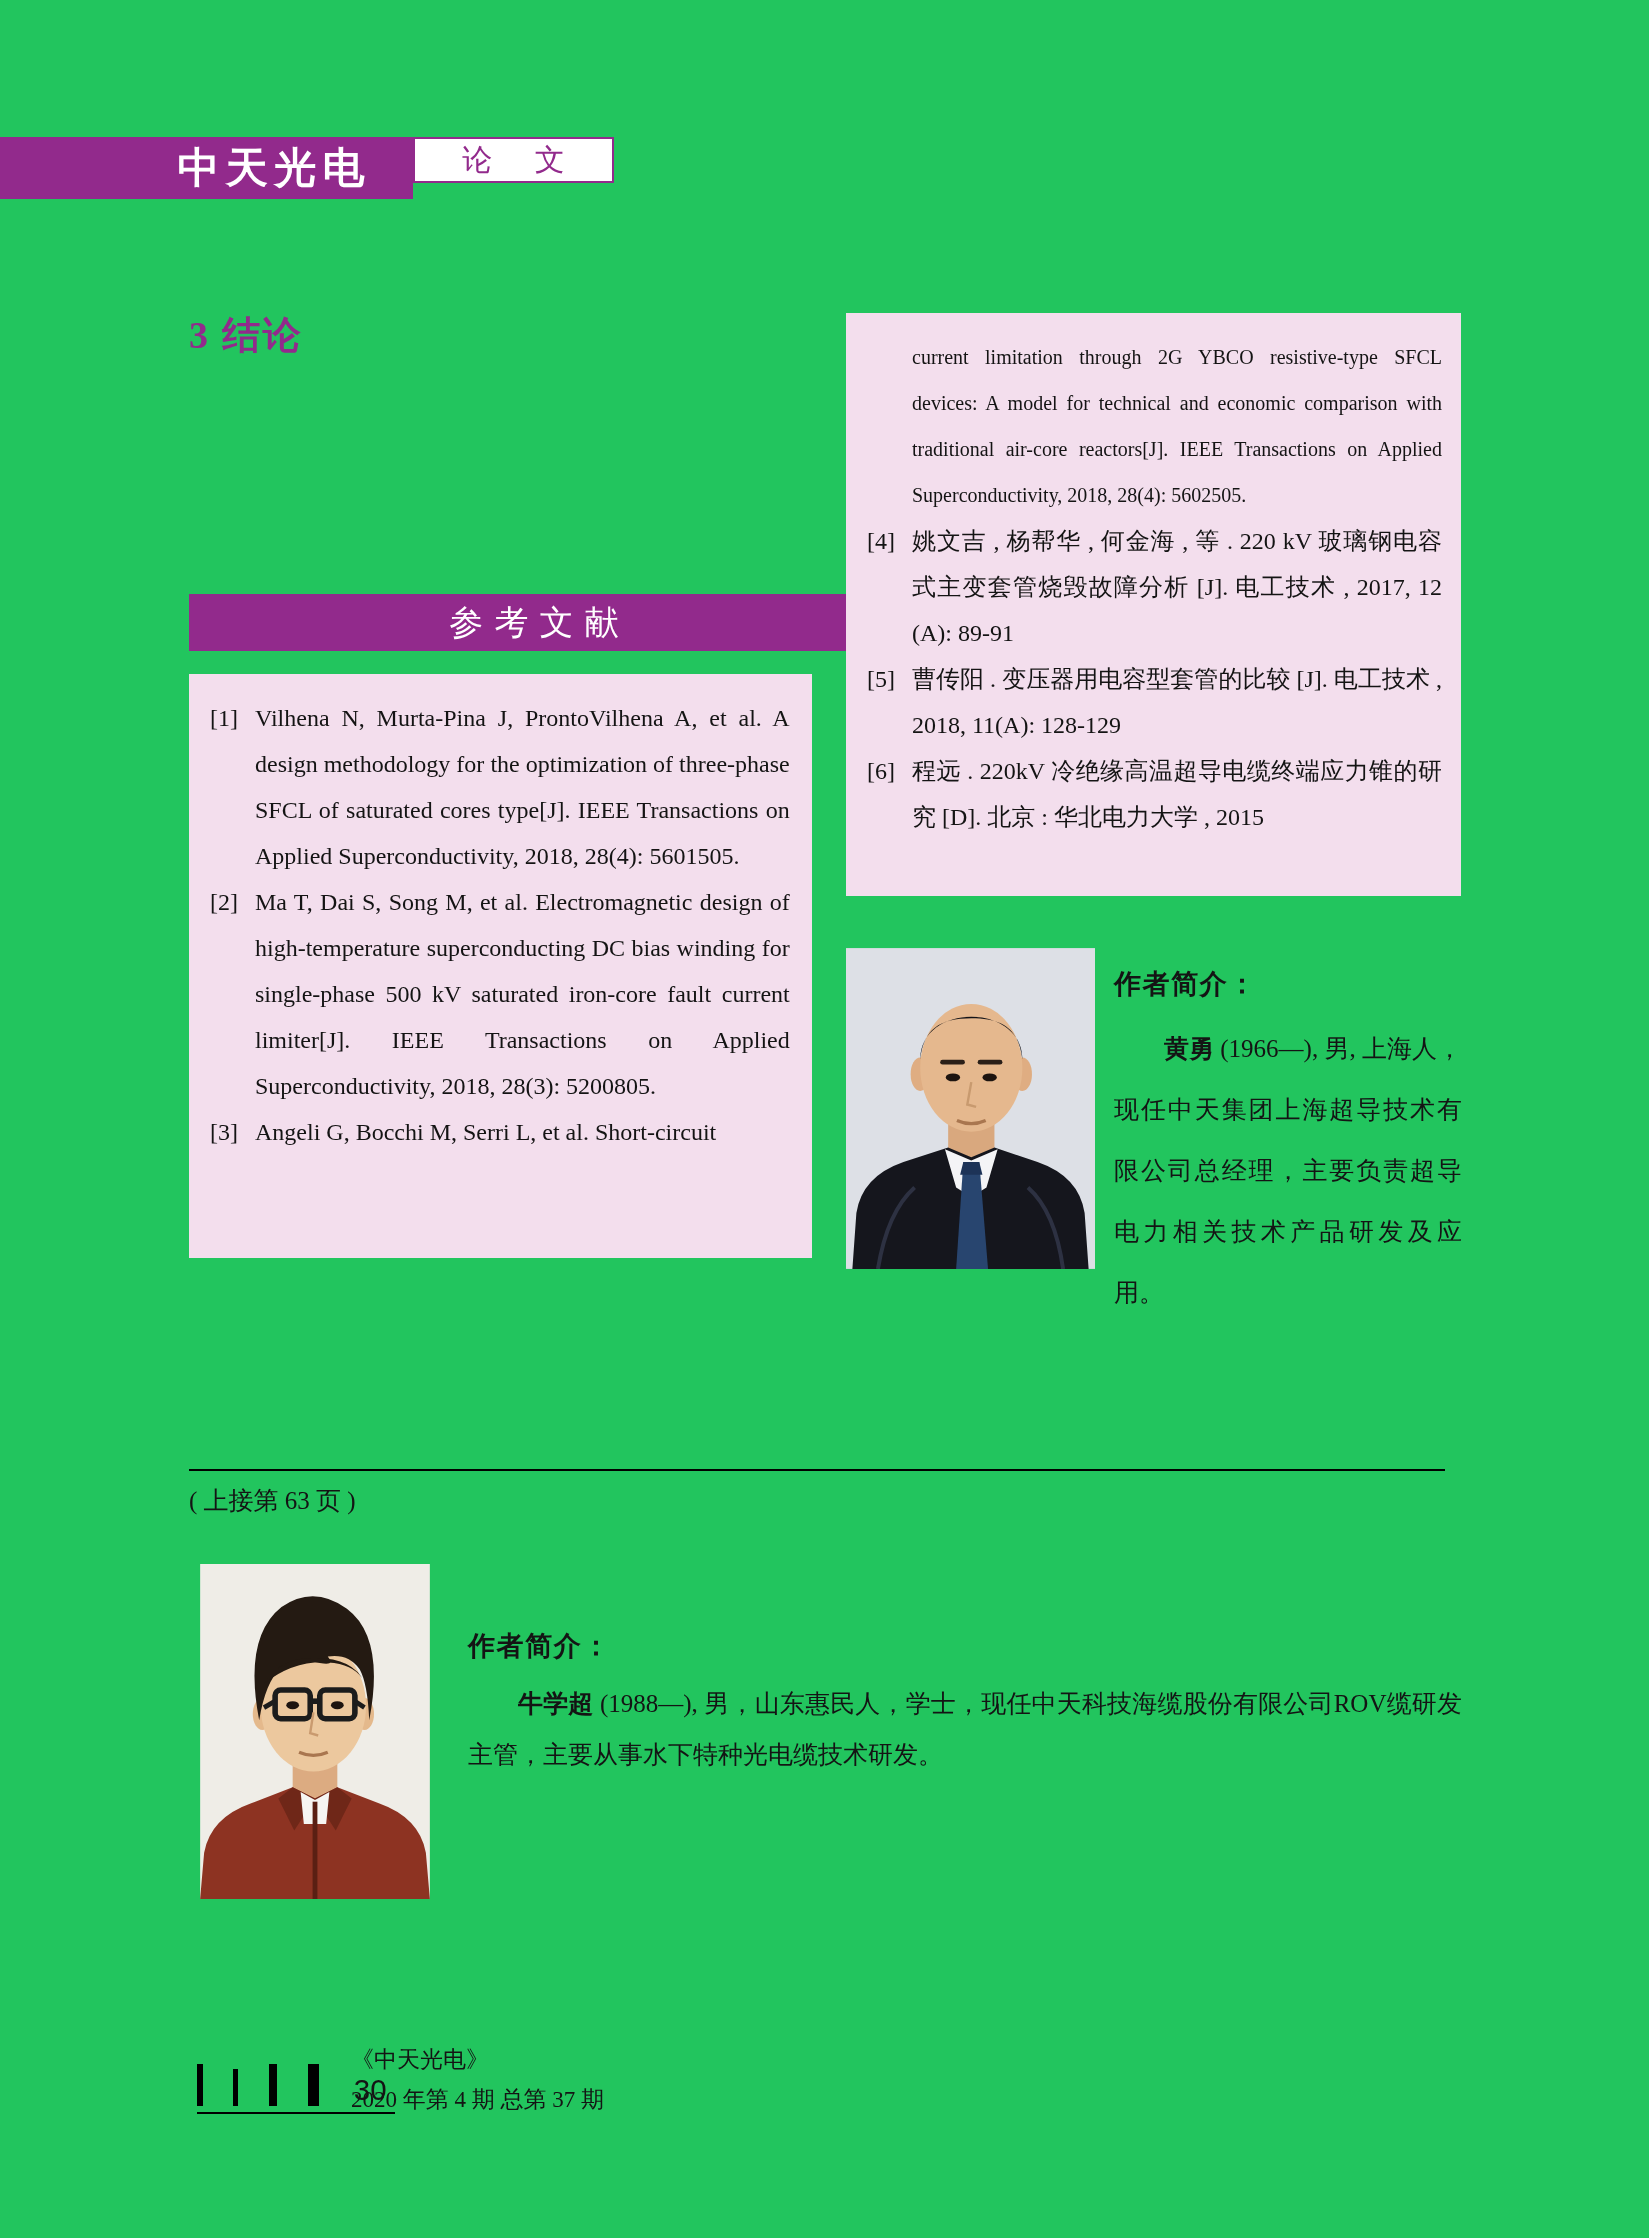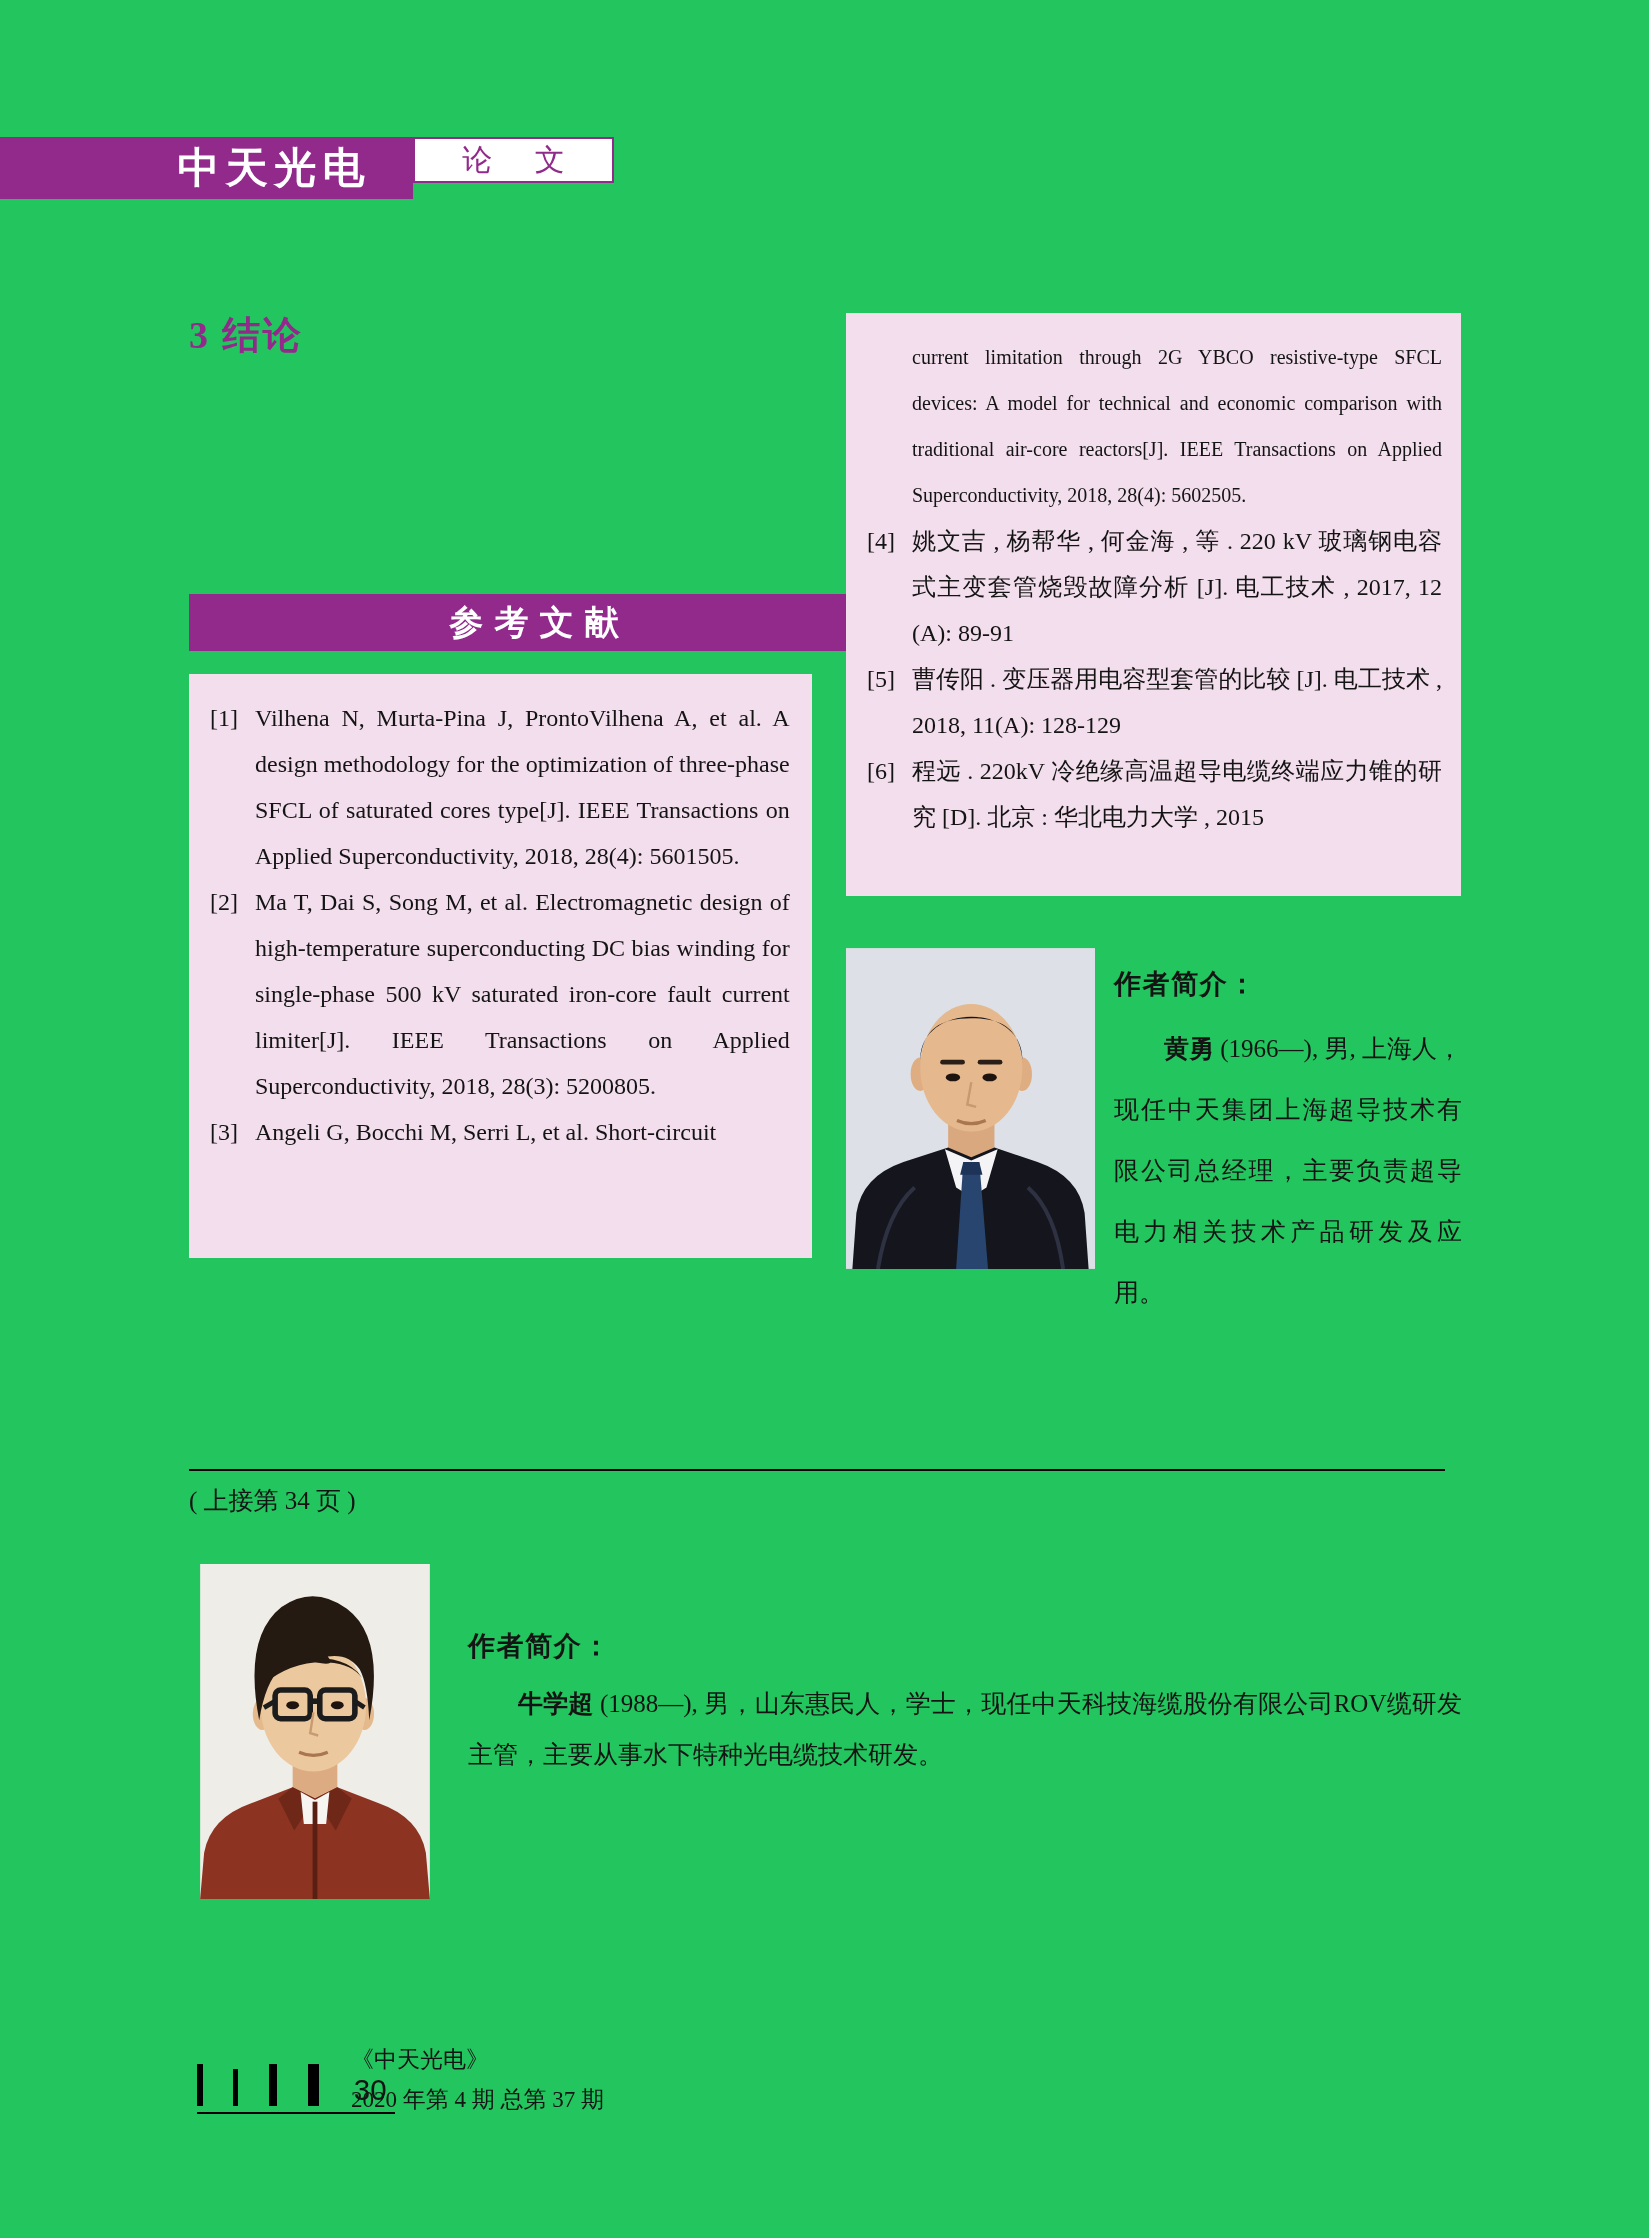--- a/index.html
+++ b/index.html
@@ -29,21 +29,21 @@
   .conclusion p{margin:0;text-indent:2em;}
   .ztt-mark{
     position:absolute;right:4.8px;bottom:12.8px;
     font-family:"Liberation Sans","DejaVu Sans",sans-serif;font-weight:bold;
     color:#17479D;font-size:25px;letter-spacing:1.6px;
   }
   
   .ref-banner{
     position:absolute;left:189px;top:594px;width:690px;height:57px;background:#922A8C;
     display:flex;align-items:center;justify-content:center;
-    color:#fff;font-size:34px;font-weight:bold;letter-spacing:11.2px;text-indent:11.2px;
+    color:#fff;font-size:34px;font-weight:normal;letter-spacing:11.2px;text-indent:11.2px;
   }
   .ref-box{position:absolute;background:#F3DEED;box-sizing:border-box;overflow:hidden;}
   .ref-box.left{left:189px;top:674px;width:623px;height:584px;padding:21px 22.3px 0 21px;}
   .ref-box.right{left:846px;top:313px;width:615px;height:583px;padding:21px 19px 0 21px;}
   .ref-item{display:flex;font-size:24px;line-height:46px;text-align:justify;}
   .ref-marker{flex:0 0 45px;}
   .ref-text{flex:1;}
   .ref-cont{margin-left:45px;font-size:20px;line-height:46px;text-align:justify;}
   
   .author1-photo{position:absolute;left:846px;top:948px;width:249px;height:321px;}
@@ -138,21 +138,21 @@
       <path d="M157 168 L152 196 L163 199" stroke="#c89a6f" stroke-width="3" fill="none"></path>
       <path d="M139 216 Q157 224 175 216" stroke="#a9764f" stroke-width="4" fill="none"></path>
     </svg>
   </div>
   <div class="author1-text">
     <div class="bio-label">作者简介：</div>
     <p class="bio-para"><span class="bio-name">黄勇</span><span> (1966—), 男, 上海人，现任中天集团上海超导技术有限公司总经理，主要负责超导电力相关技术产品研发及应用。</span></p>
   </div>
 
   <div class="divider"></div>
-  <div class="continuation-note">( 上接第 34 页 )</div>
+  <div class="continuation-note">( 上接第 63 页 )</div>
 
   <div class="author2-photo">
     <svg width="230" height="335" viewBox="0 0 288 420" xmlns="http://www.w3.org/2000/svg">
       <rect width="288" height="420" fill="#efede7"></rect>
       <rect x="116" y="238" width="56" height="62" fill="#dcab81"></rect>
       <path d="M0 420 L5 362 Q13 318 64 300 L116 280 L144 294 L172 280 L224 300 Q275 318 283 362 L288 420 Z" fill="#8d3322"></path>
       <path d="M116 280 L144 294 L118 334 L98 294 Z" fill="#6f2718"></path>
       <path d="M172 280 L144 294 L170 334 L190 294 Z" fill="#6f2718"></path>
       <path d="M126 286 L144 296 L162 286 L158 326 L130 326 Z" fill="#f6f5f2"></path>
       <rect x="141" y="298" width="6" height="122" fill="#5a1f13"></rect>

